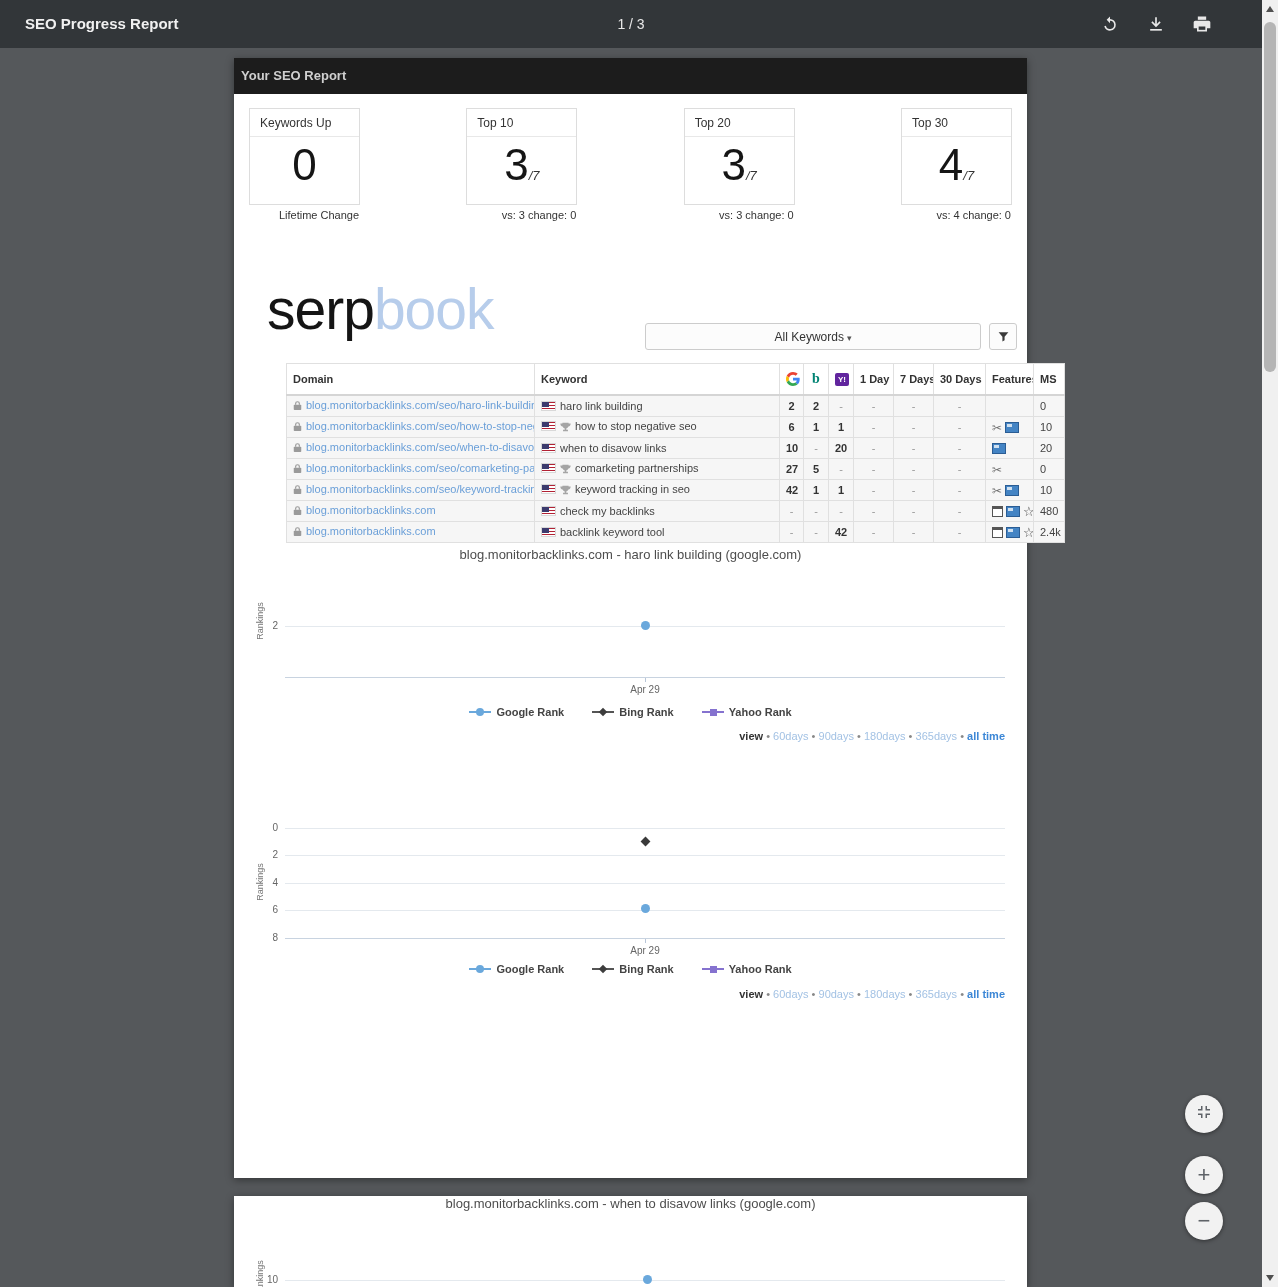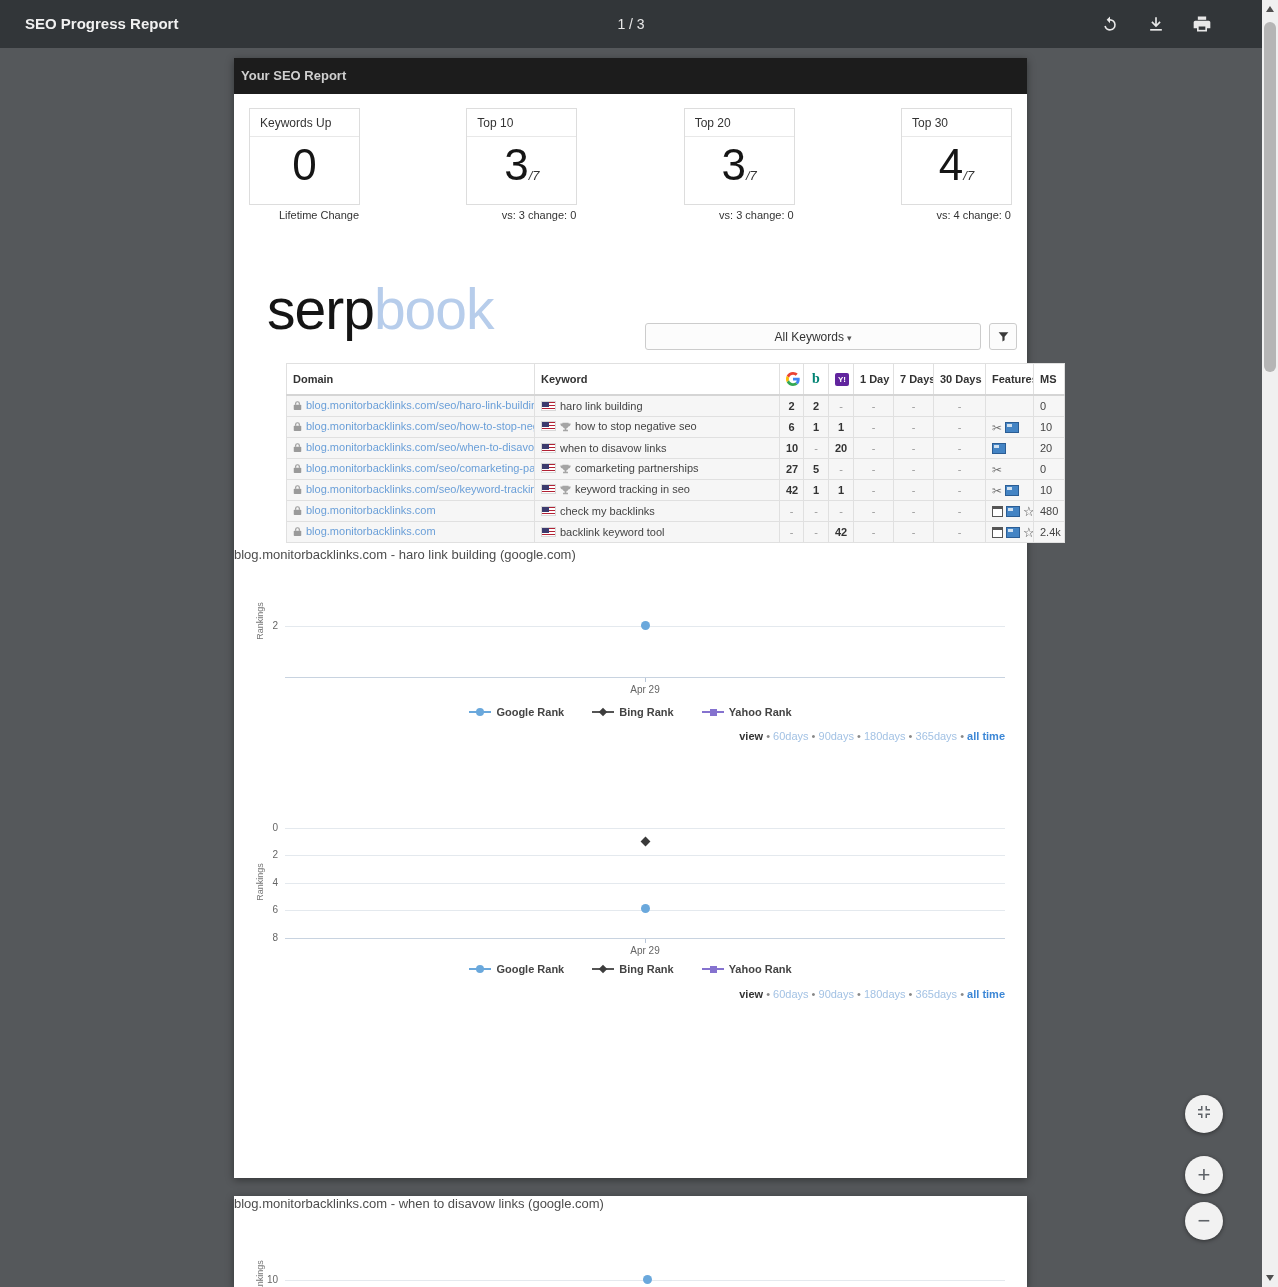--- a/index.html
+++ b/index.html
@@ -76,21 +76,21 @@
   .feat.star { color:#444; font-size:13px; line-height:1; }
   .feat.image { width:14px; height:11px; background:#4484c4; border:1px solid #2b5d94; position:relative; }
   .feat.image::before { content:''; position:absolute; left:1px; top:1px; width:5px; height:3px; background:#cfe0f0; }
   .feat.window { width:11px; height:11px; border:1px solid #555; background:#fff; position:relative; }
   .feat.window::before { content:''; position:absolute; left:0; top:0; right:0; height:2px; background:#555; }
   .yahoo-badge { display:inline-block; width:14px; height:13px; background:#61259e; color:#fff; font-size:8px; font-weight:bold; text-align:center; line-height:13px; border-radius:2px; }
   .bing-b { color:#008373; font-weight:bold; font-size:14px; font-family:"Liberation Serif", serif; }
   .g-icon svg { width:14px; height:14px; vertical-align:-2px; }
 
   
-  .chart-title { position:absolute; left:0; right:0; font-size:13px; color:#4d4d4d; }
+  .chart-title { position:absolute; left:0; right:0; text-align:center; font-size:13px; color:#4d4d4d; }
   .ylabel { position:absolute; width:60px; text-align:center; font-size:9px; color:#777; transform:rotate(-90deg); }
   .ytick { position:absolute; width:16px; text-align:right; font-size:10px; color:#666; }
   .gridline { position:absolute; left:51px; width:720px; height:1px; background:#e4e9ee; }
   .axisline { position:absolute; left:51px; width:720px; height:1px; background:#c8d3e0; }
   .xtickmark { position:absolute; width:1px; height:4px; background:#b9c6d8; }
   .xtick-label { position:absolute; width:48px; text-align:center; font-size:10px; color:#666; }
   .dot { position:absolute; width:9px; height:9px; border-radius:50%; background:#6aa8dc; }
   .diamond { position:absolute; width:7px; height:7px; background:#3a3a3a; transform:rotate(45deg); }
 
   .legend { position:absolute; left:0; right:0; display:flex; justify-content:center; gap:28px; }

